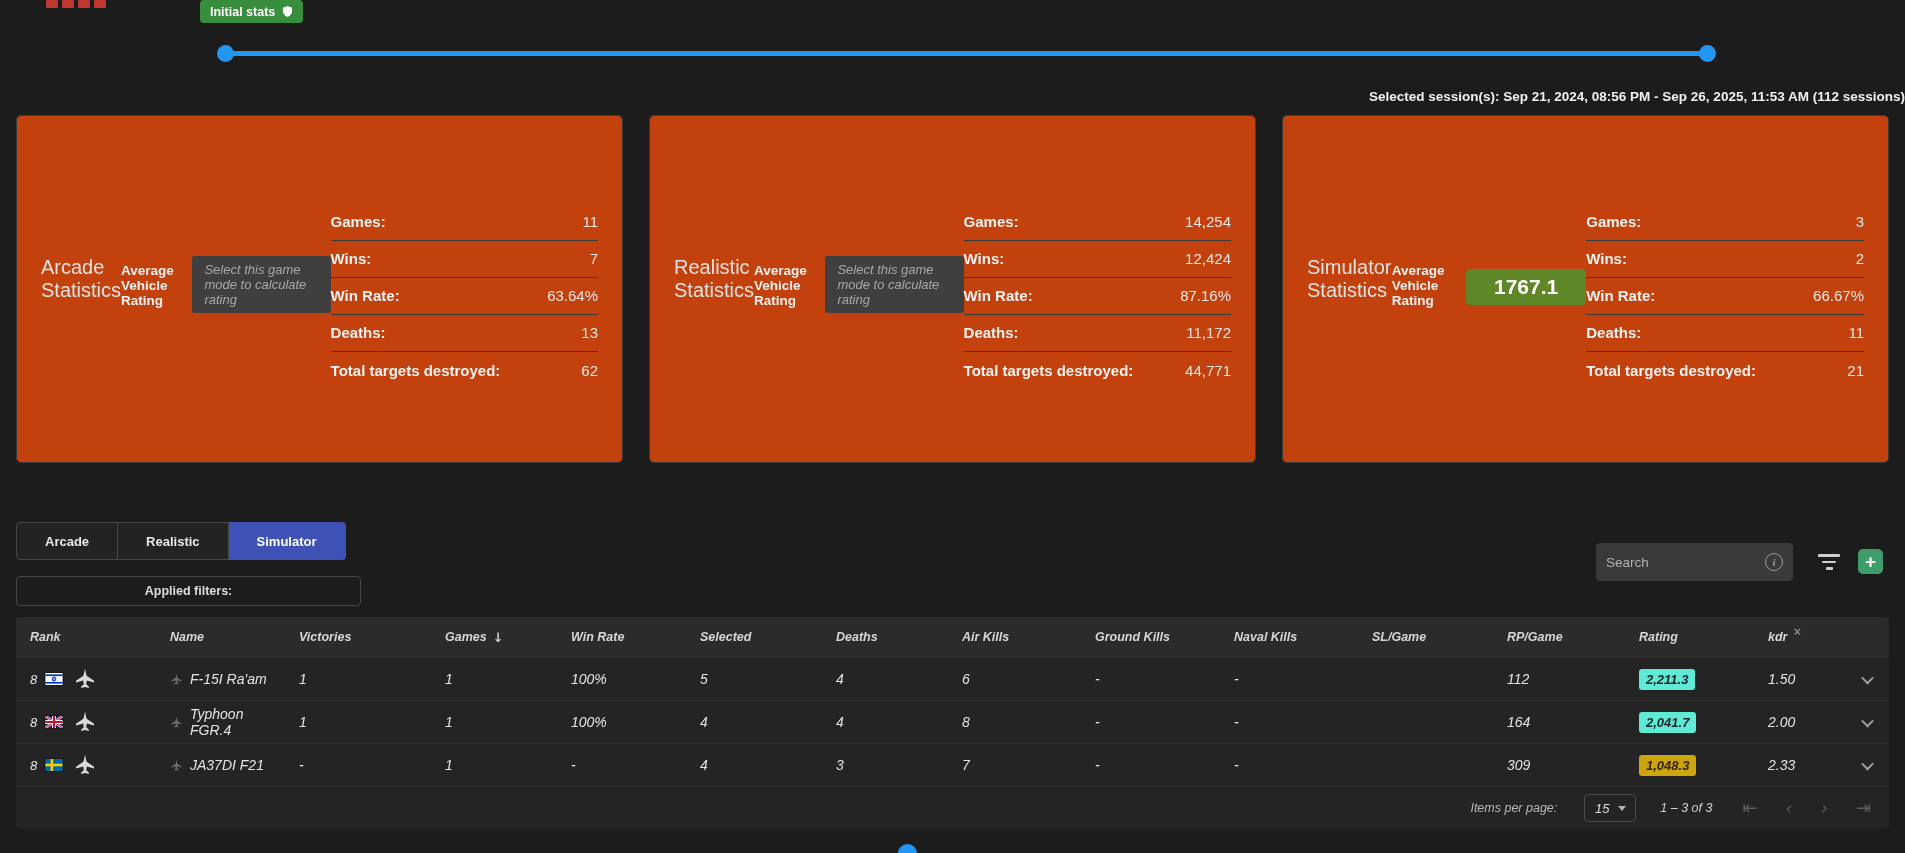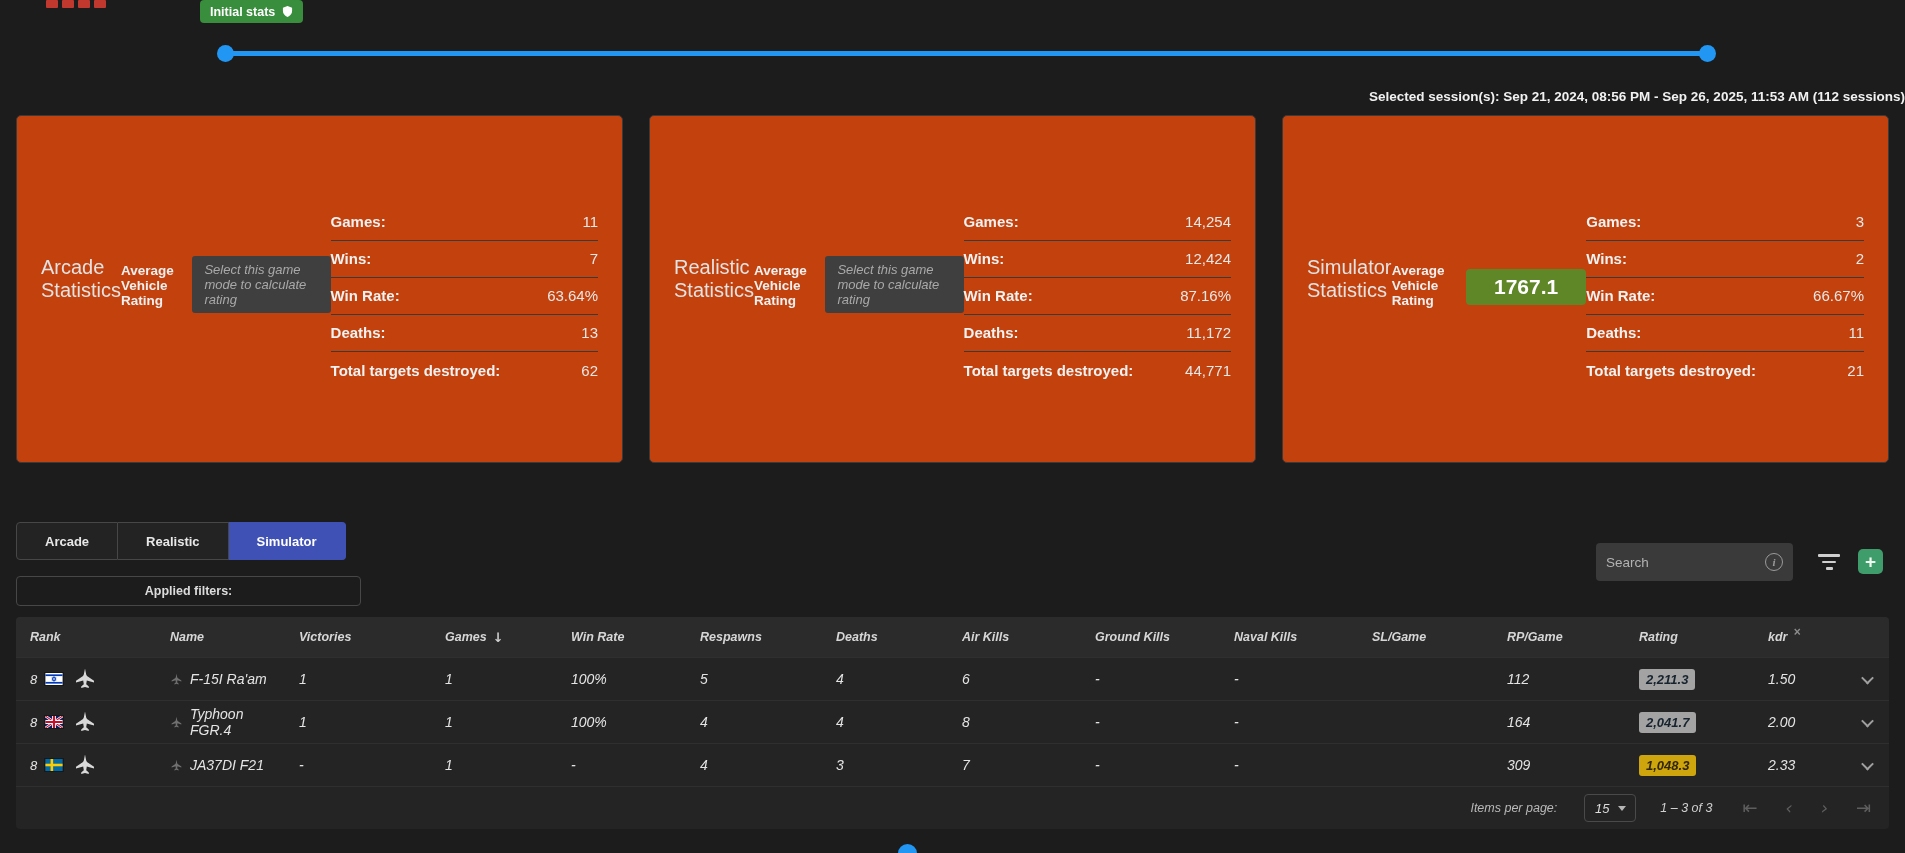--- a/index.html
+++ b/index.html
@@ -94,21 +94,21 @@
   .sort-arrow { margin-left:6px; color:#cfcfcf; font-size:13px;
     font-family:"DejaVu Sans",sans-serif; }
   .remove-col { margin-left:6px; color:#8d8d8d; font-size:12px; position:relative; top:-5px;
     cursor:pointer; }
   .rank-num { font-size:13px; }
   .flag { margin-left:7px; display:flex; }
   .flag svg { display:block; border:0.5px solid #00000055; }
   .class-icon { margin-left:9px; display:flex; }
   .vtype-icon { margin-right:7px; display:flex; opacity:0.65; }
   .badge { padding:3px 7px; border-radius:3px; font-size:13px; font-weight:bold; color:#17242e; }
-  .badge-blue { background:#a3a3a3; }
+  .badge-blue { background:#5eead4; }
   .badge-gold { background:#cfa50e; color:#2e2605; }
   .chev-cell { justify-content:center; padding-left:0; }
   .chev { width:9px; height:9px; border-right:2px solid #a0a0a0; border-bottom:2px solid #a0a0a0;
     transform:rotate(45deg) translate(-1px,-1px); display:inline-block; cursor:pointer; }
 
   
   .tfoot { height:43px; border-top:1px solid #2f2f2f; display:flex; align-items:center;
     justify-content:flex-end; gap:24px; padding-right:18px; color:#b9b9b9; font-size:12.5px; }
   .ipp { display:flex; align-items:center; gap:27px; }
   .ipp-select { width:52px; height:28px; border:1px solid #4a4a4a; border-radius:4px;
@@ -264,21 +264,21 @@
 
   <div class="grid-row thead">
     <div class="th">Rank</div>
     <div class="th">Name</div>
     <div class="th">Victories</div>
     <div class="th">
       <span>Games</span>
       <span class="sort-arrow">↓</span>
     </div>
     <div class="th">Win Rate</div>
-    <div class="th">Respawns</div>
+    <div class="th">Selected</div>
     <div class="th">Deaths</div>
     <div class="th">Air Kills</div>
     <div class="th">Ground Kills</div>
     <div class="th">Naval Kills</div>
     <div class="th">SL/Game</div>
     <div class="th">RP/Game</div>
     <div class="th">Rating</div>
     <div class="th">
       <span>kdr</span>
       <span class="remove-col">×</span>

